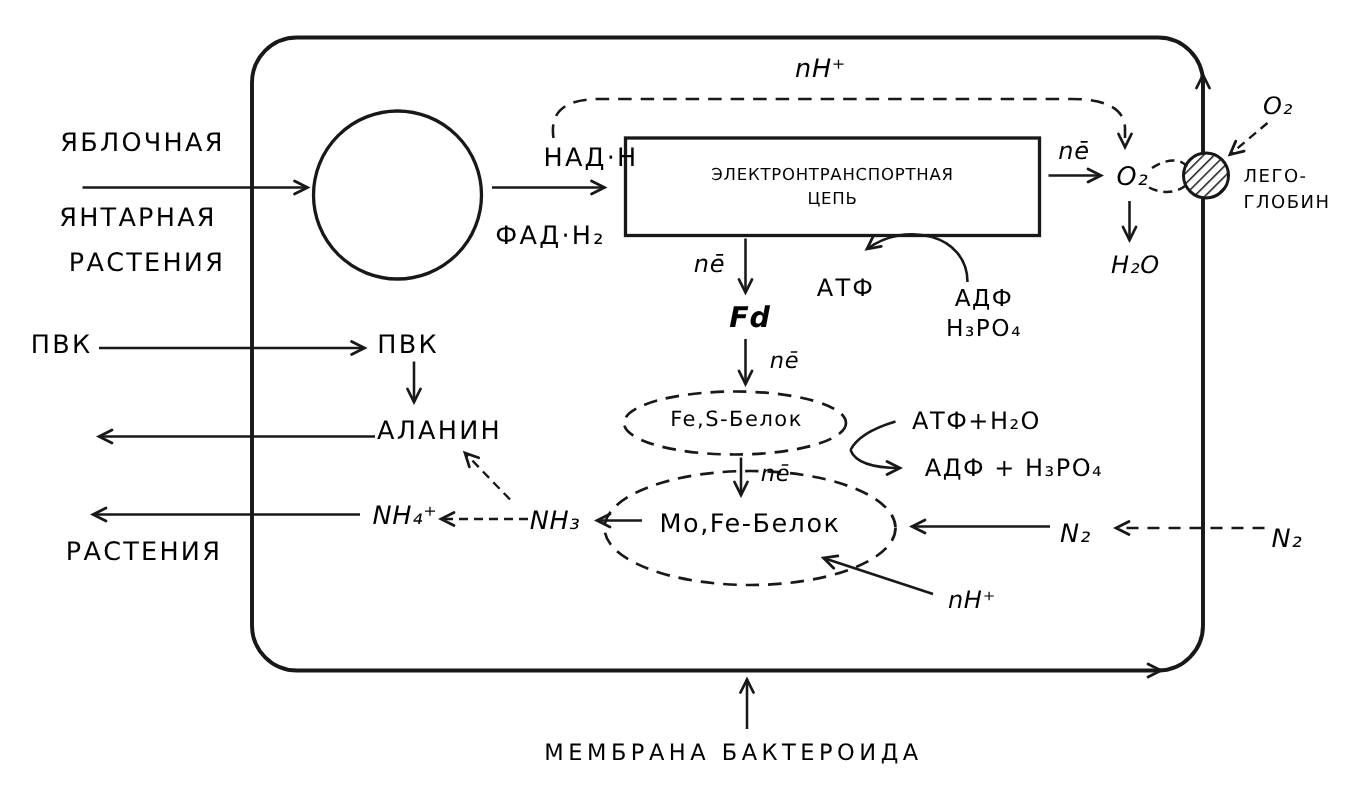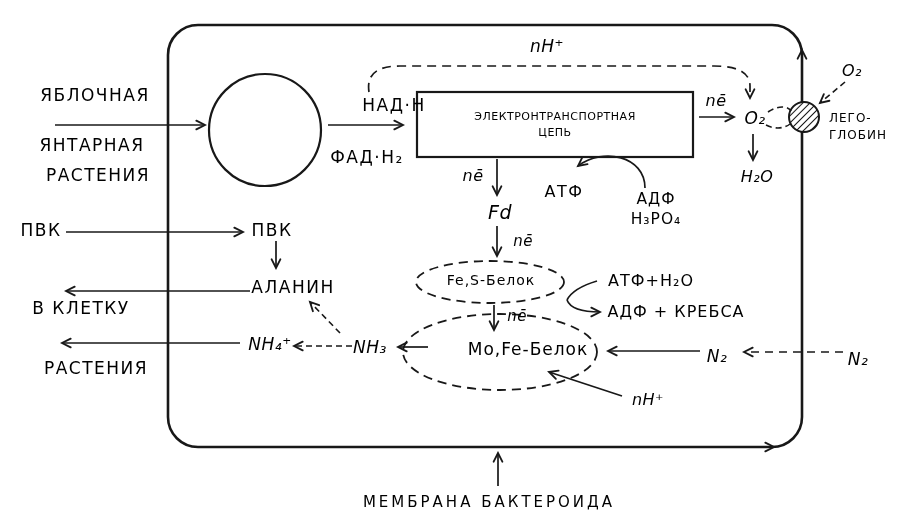--- a/index.html
+++ b/index.html
@@ -78,21 +78,20 @@
     <path d="M845,82 L820,103" fill="none" stroke="#181818" stroke-width="1.6" stroke-dasharray="6 4" marker-end="url(#ah)"></path>
     <path d="M352,346 H294" fill="none" stroke="#181818" stroke-width="1.6" stroke-dasharray="6 4" marker-end="url(#ah)"></path>
     <path d="M340,333 L310,302" fill="none" stroke="#181818" stroke-width="1.6" stroke-dasharray="6 4" marker-end="url(#ah)"></path>
     <path d="M843,352 H744" fill="none" stroke="#181818" stroke-width="1.6" stroke-dasharray="8 6" marker-end="url(#ah)"></path>
   </svg>
 
   <div class="lbl" style="left:95px;top:96px;">ЯБЛОЧНАЯ</div>
   <div class="lbl" style="left:92px;top:146px;text-align:center;">ЯНТАРНАЯ</div>
   <div class="lbl" style="left:98px;top:176px;">РАСТЕНИЯ</div>
   <div class="lbl" style="left:41px;top:231px;">ПВК</div>
-  <div class="lbl" style="left:81px;top:309px;">В КЛЕТКУ</div>
   <div class="lbl" style="left:96px;top:369px;">РАСТЕНИЯ</div>
 
 
   <div class="lbl" style="left:354px;top:106px;margin-left:40px;">НАД·Н</div>
   <div class="lbl" style="left:367px;top:158px;">ФАД·Н₂</div>
 
   <div class="lbl etc-label" style="left:555px;top:125px;">
     <span class="ln">ЭЛЕКТРОНТРАНСПОРТНАЯ</span>
     <span class="ln">ЦЕПЬ</span>
   </div>
@@ -102,34 +101,34 @@
   <div class="lbl it" style="left:755px;top:119px;">O₂</div>
   <div class="lbl it md" style="left:757px;top:177px;">H₂O</div>
   <div class="lbl it md" style="left:852px;top:71px;">O₂</div>
 
   <div class="lbl lego-label left-anchor" style="left:829px;top:127px;">
     <span class="ln">ЛЕГО-</span>
     <span class="ln">ГЛОБИН</span>
   </div>
 
   <div class="lbl it md" style="left:473px;top:176px;">nē</div>
-  <div class="lbl it" style="left:500px;top:213px;font-size:19px;">Fd</div>
+  <div class="lbl it" style="left:500px;top:213px;font-size:19px;font-weight:bold;">Fd</div>
   <div class="lbl md" style="left:564px;top:192px;">АТФ</div>
 
   <div class="lbl adp-stack" style="left:637px;top:209px;">
     <span class="ln">АДФ</span>
     <span class="ln">H₃PO₄</span>
   </div>
 
   <div class="lbl it sm" style="left:523px;top:241px;">nē</div>
   <div class="lbl" style="left:491px;top:281px;font-size:14px;letter-spacing:1px;">Fe,S-Белок</div>
   <div class="lbl md" style="left:651px;top:281px;letter-spacing:1px;">АТФ+H₂O</div>
-  <div class="lbl md" style="left:676px;top:312px;letter-spacing:1px;">АДФ + КРЕБСА</div>
+  <div class="lbl md" style="left:676px;top:312px;letter-spacing:1px;">АДФ + H₃PO₄</div>
   <div class="lbl it sm" style="left:517px;top:316px;">nē</div>
-  <div class="lbl" style="left:528px;top:350px;letter-spacing:1px;">Mo,Fe-Белок</div>
+  <div class="lbl" style="left:500px;top:350px;letter-spacing:1px;">Mo,Fe-Белок</div>
 
   <div class="lbl it" style="left:717px;top:357px;">N₂</div>
   <div class="lbl it" style="left:858px;top:360px;">N₂</div>
   <div class="lbl it md" style="left:648px;top:400px;">nH⁺</div>
 
   <div class="lbl" style="left:272px;top:231px;">ПВК</div>
   <div class="lbl" style="left:293px;top:288px;">АЛАНИН</div>
   <div class="lbl it" style="left:270px;top:345px;">NH₄⁺</div>
   <div class="lbl it" style="left:370px;top:348px;text-align:right;">NH₃</div>
 

